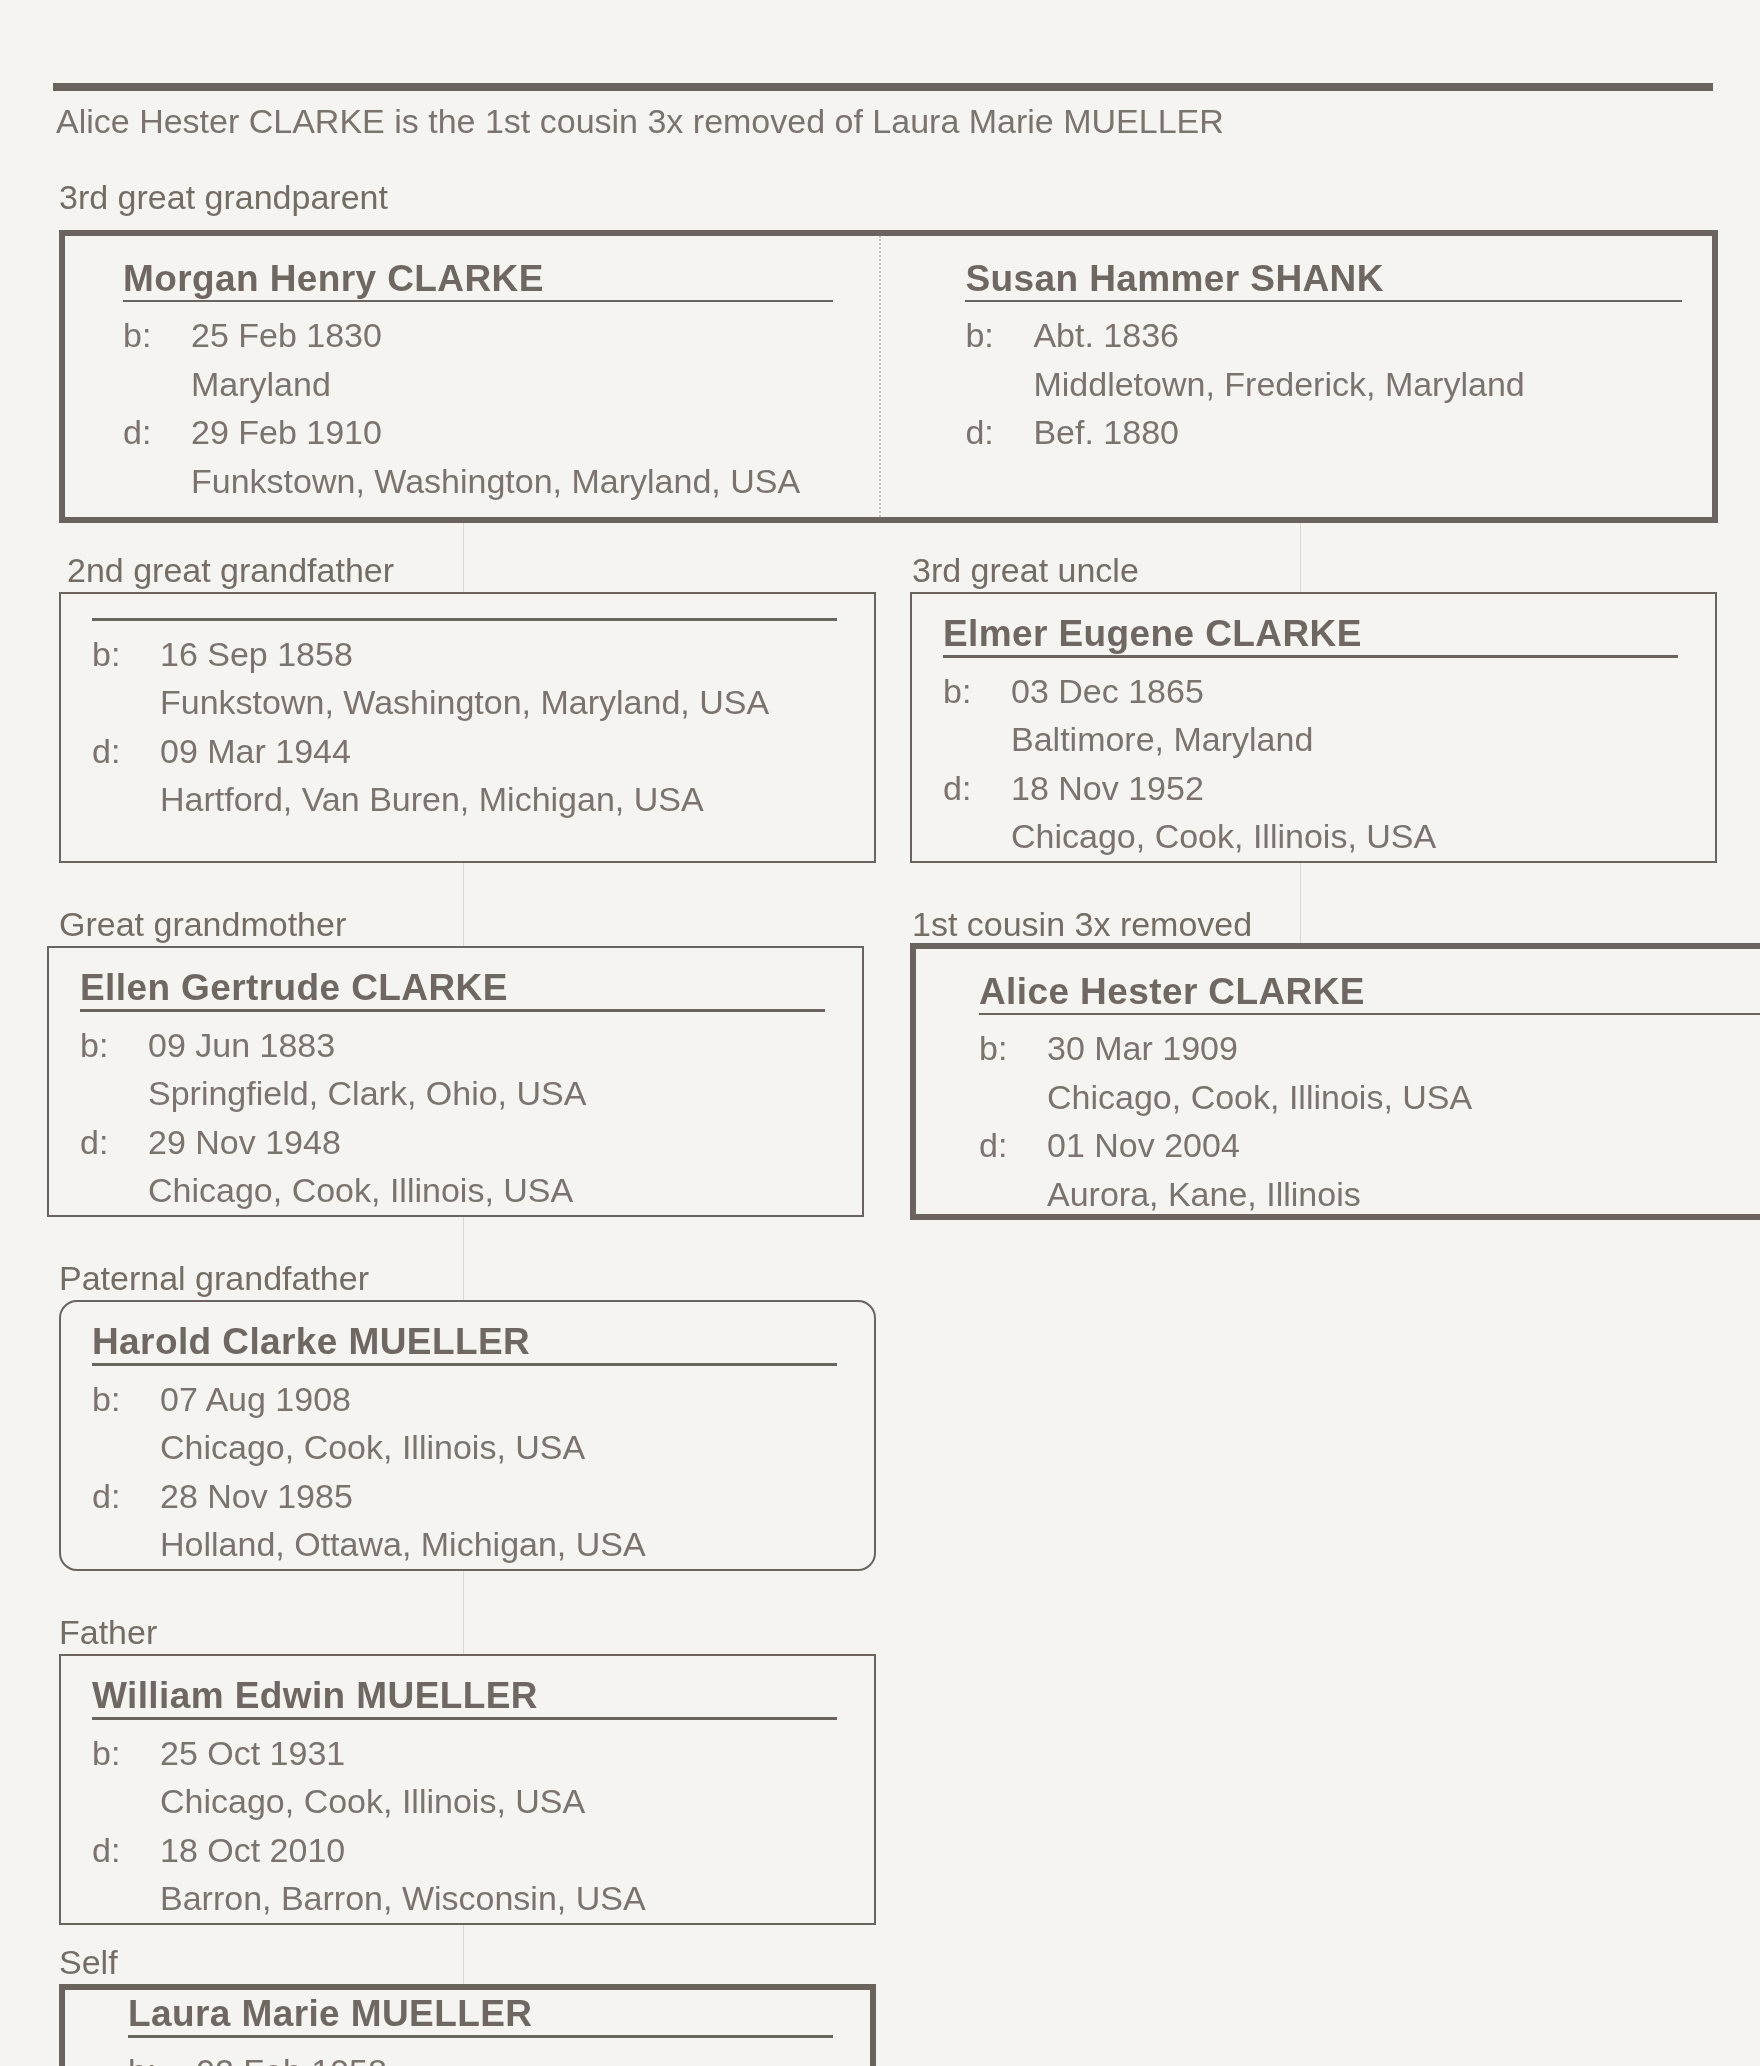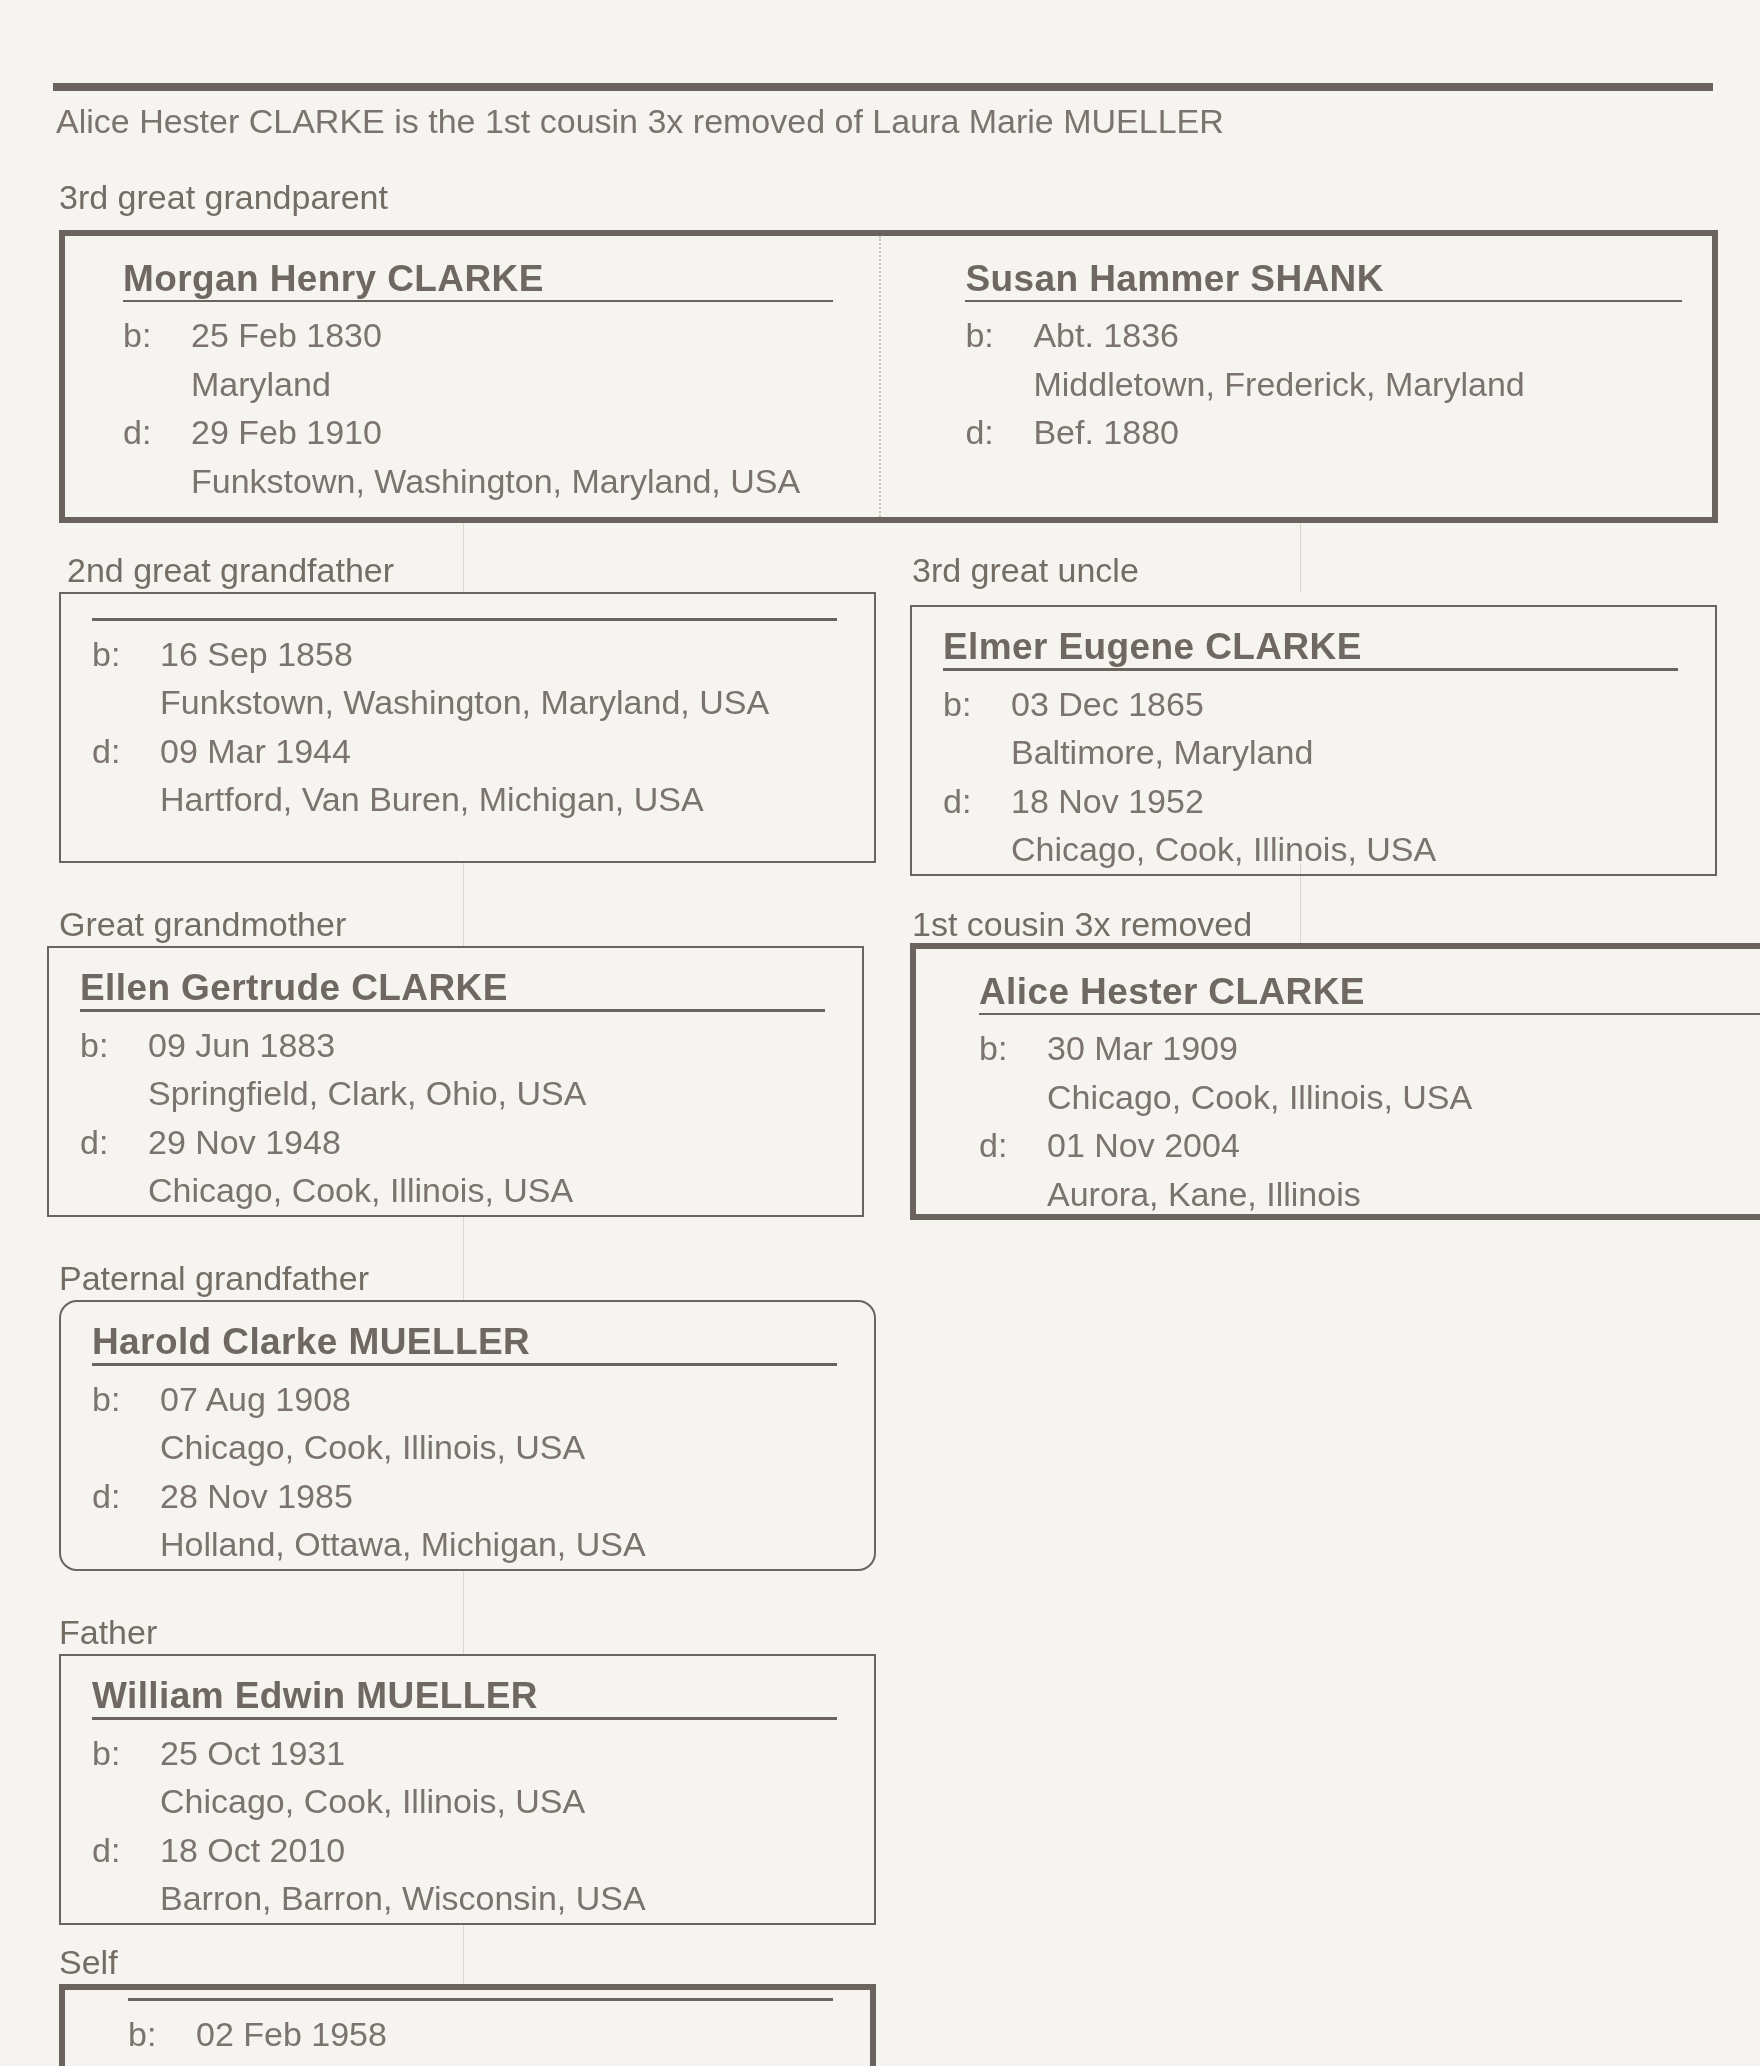--- a/index.html
+++ b/index.html
@@ -161,21 +161,21 @@
         <span class="fl">d:</span>
           <span>09 Mar 1944</span>
       </div>
       <div class="vital place">
           <span>Hartford, Van Buren, Michigan, USA</span>
         </div>
     </div>
   </div>
 
   <div class="gen-label" style="left:912px;top:552px;">3rd great uncle</div>
-  <div class="box" style="left:910px;top:592px;width:807px;height:271px;margin-top:13px;">
+  <div class="box" style="left:910px;top:592px;width:807px;height:271px;">
     <div class="person">
       <div class="name">Elmer Eugene CLARKE</div>
       <div class="underline"></div>
       <div class="vital first">
         <span class="fl">b:</span>
           <span>03 Dec 1865</span>
       </div>
       <div class="vital place">
           <span>Baltimore, Maryland</span>
         </div>
@@ -273,20 +273,21 @@
       </div>
       <div class="vital place">
           <span>Barron, Barron, Wisconsin, USA</span>
         </div>
     </div>
   </div>
 
   <div class="gen-label" style="left:59px;top:1944px;">Self</div>
   <div class="box thick tight" style="left:59px;top:1984px;width:817px;height:271px;">
     <div class="person">
+      <div class="name">Laura Marie MUELLER</div>
       <div class="underline"></div>
       <div class="vital first">
         <span class="fl">b:</span>
           <span>02 Feb 1958</span>
       </div>
     </div>
   </div>
 
 </div>
 

